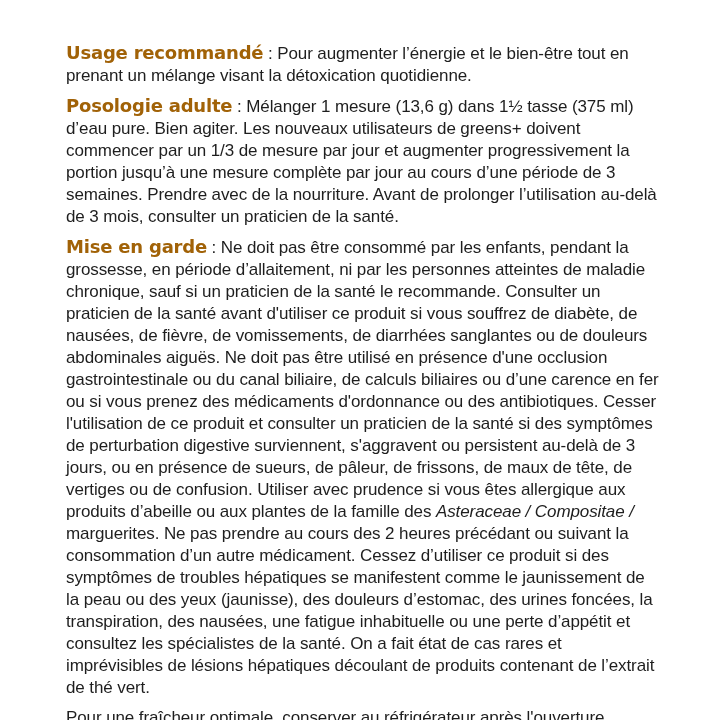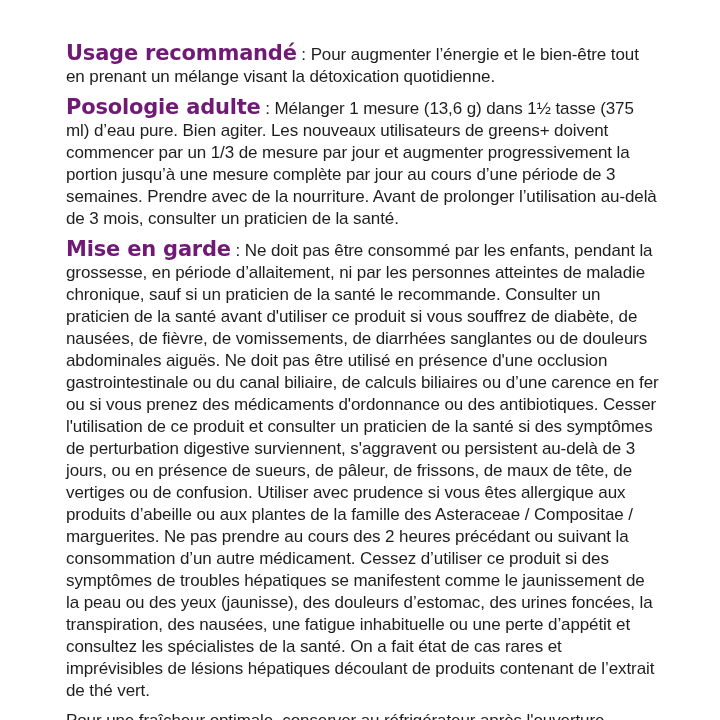--- a/index.html
+++ b/index.html
@@ -23,30 +23,31 @@
     line-height: 22px;
     color: #1e1e1e;
     letter-spacing: -0.1px;
   }
   .para {
     margin: 0 0 8px 0;
   }
   .heading {
     font-family: "DejaVu Sans", "Liberation Sans", sans-serif;
     font-weight: bold;
-    font-size: 21px;
-    color: #701a75;
+    font-size: 18px;
+    color: #a16207;
     letter-spacing: -0.2px;
     margin-top: 16px;
   }
   .sep {
     color: #1e1e1e;
     font-weight: normal;
   }
   .italic {
+    font-style: italic;
   }
 </style>
 </head>
 <body>
 
 <div class="label-text-block">
 
   <p class="para"><span class="heading">Usage recommandé</span><span class="sep"> : </span><span>Pour augmenter l’énergie et le bien-être tout en prenant un mélange visant la détoxication quotidienne.</span></p>
 
   <p class="para"><span class="heading">Posologie adulte</span><span class="sep"> : </span><span>Mélanger 1 mesure (13,6 g) dans 1½ tasse (375 ml) d’eau pure. Bien agiter. Les nouveaux utilisateurs de greens+ doivent commencer par un 1/3 de mesure par jour et augmenter progressivement la portion jusqu’à une mesure complète par jour au cours d’une période de 3 semaines. Prendre avec de la nourriture.  Avant de prolonger l’utilisation au-delà de 3 mois, consulter un praticien de la santé.</span></p>

